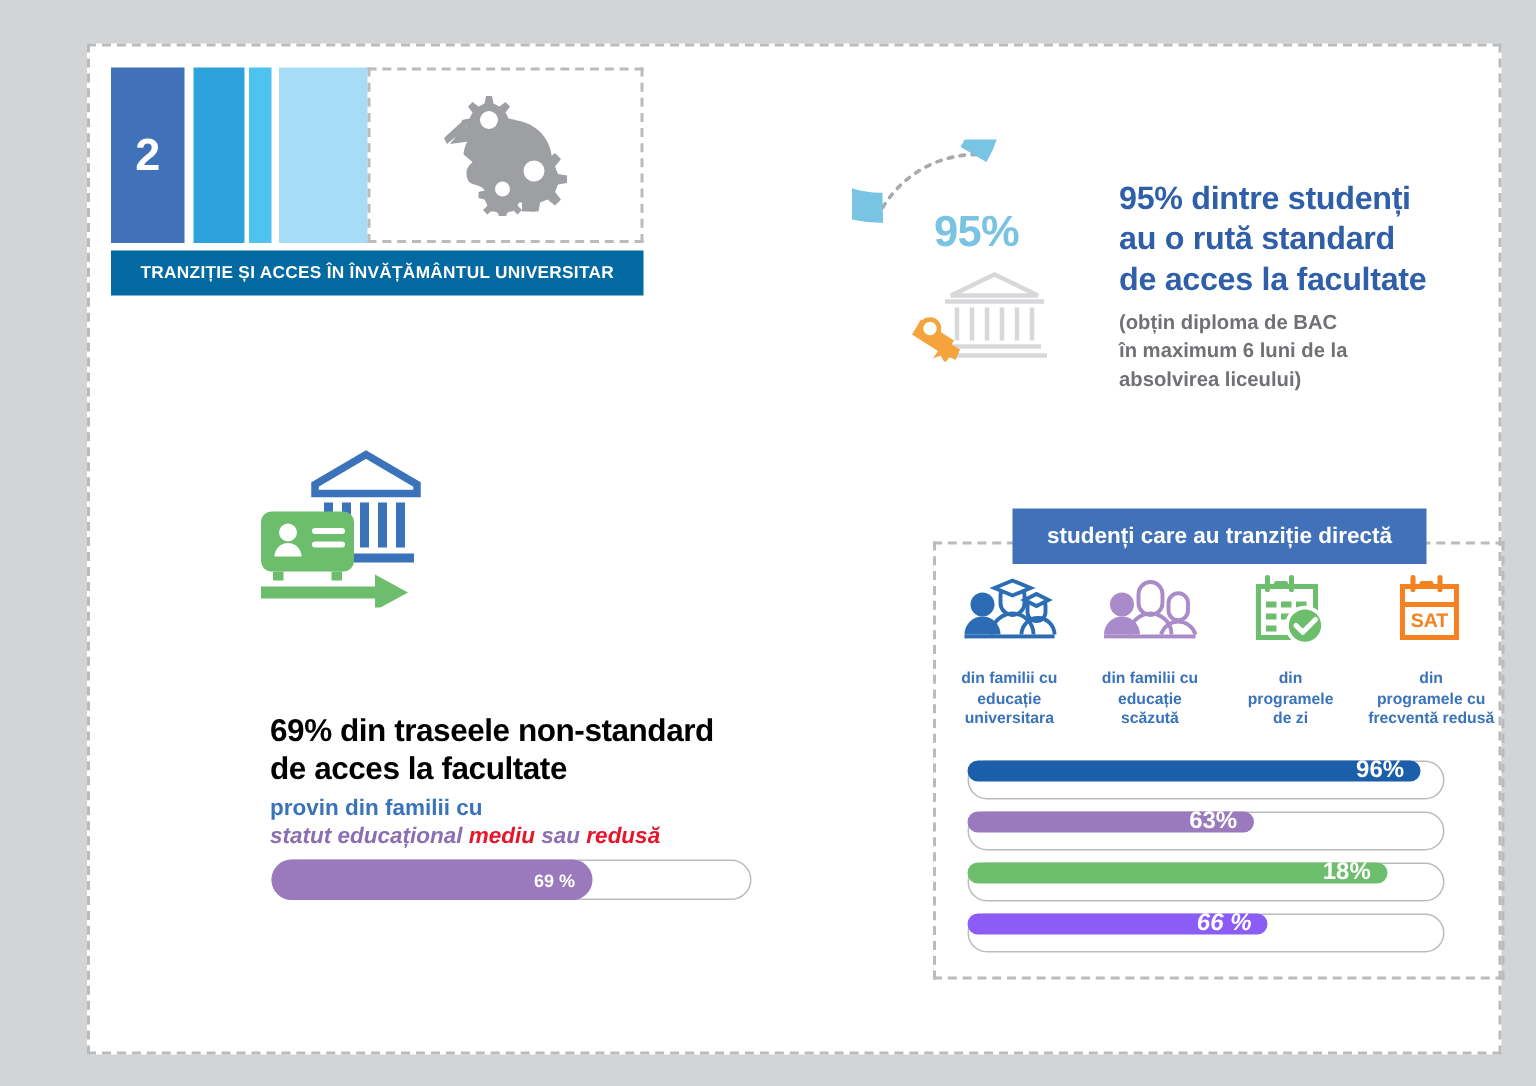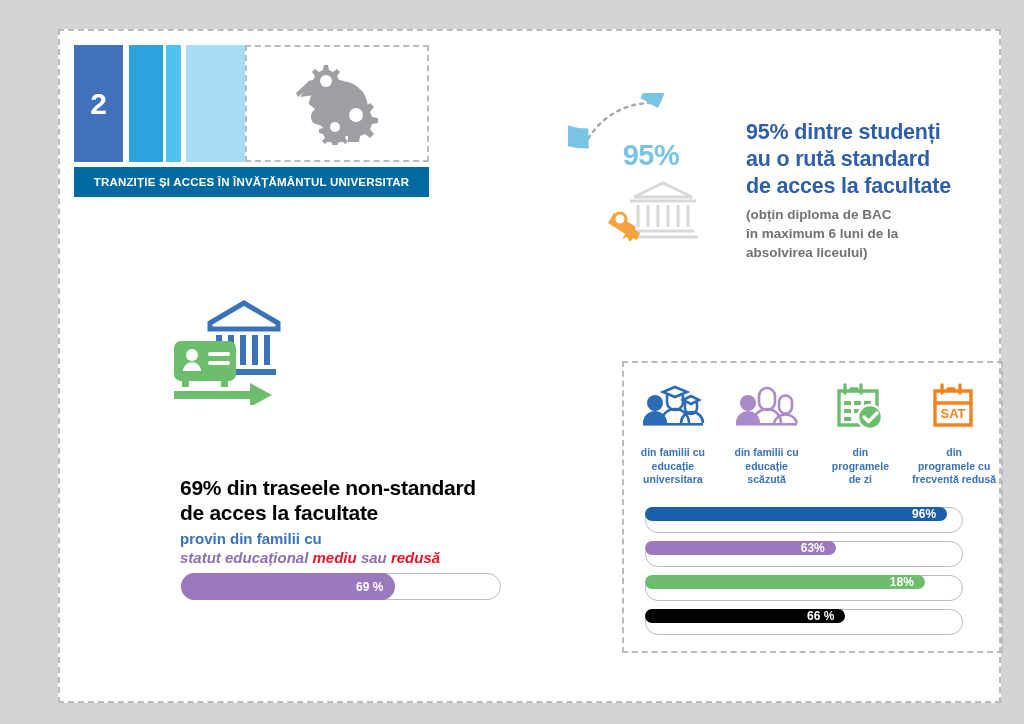--- a/index.html
+++ b/index.html
@@ -110,21 +110,21 @@
 
   .bars{position:absolute;left:585px;top:476px;width:318px;}
   .bar-track{
     position:relative;width:318px;height:26px;margin-bottom:8px;
     border:1.3px solid #b9bbbd;border-radius:13px;background:#fff;
     box-sizing:border-box;
   }
   .bar-fill{
     position:absolute;left:-1px;top:-1px;height:14px;border-radius:13px;
     display:flex;align-items:center;justify-content:flex-end;
-    color:#fff;font-size:12px;font-weight:bold;
+    color:#fff;font-size:16px;font-weight:bold;
     padding-right:11px;box-sizing:border-box;text-align:center;
   }
 </style>
 </head>
 <body>
 
 <div class="page">
 
   <div class="hdr-strip">
     <div class="hdr-bar b1"></div>
@@ -228,20 +228,21 @@
     </div>
     <div class="l69a">provin din familii cu</div>
     <div class="l69b"><span>statut educațional </span><span class="red">mediu</span><span> sau </span><span class="red">redusă</span></div>
   </div>
 
   <div class="bar69-track">
     <div class="bar69-fill" id="bar69" style="width: 214.4px; background: rgb(154, 121, 189);">69 %</div>
   </div>
 
   <div class="panel"></div>
+  <div class="panel-banner">studenți care au tranziție directă</div>
 
   <div class="cats">
     <div class="cat">
       <div class="cat-ic">
         <svg width="64" height="46" viewBox="0 0 64 46">
           <g fill="none" stroke="#2b6cb5" stroke-width="2.6">
             <path d="M26 14 a8 8 0 0 1 16 0 v5 a8 8 0 0 1 -16 0z"></path>
             <path d="M20 40 a14 14 0 0 1 28 0"></path>
             <path d="M22 9 L34 4 L46 9 L34 14 Z" fill="#fff"></path>
             <path d="M44 21 a6 6 0 0 1 12 0 v4 a6 6 0 0 1 -12 0z"></path>
@@ -338,17 +339,17 @@
     <div class="bar-track">
       <div class="bar-fill" id="pb0" style="width: 302.1px; background: rgb(27, 95, 170);">96%</div>
     </div>
     <div class="bar-track">
       <div class="bar-fill" id="pb1" style="width: 190.8px; background: rgb(154, 121, 189);">63%</div>
     </div>
     <div class="bar-track">
       <div class="bar-fill" id="pb2" style="width: 279.84px; background: rgb(108, 190, 108);">18%</div>
     </div>
     <div class="bar-track">
-      <div class="bar-fill" id="pb3" style="width: 200.34px; background: #000000;">66 %</div>
+      <div class="bar-fill" id="pb3" style="width: 200.34px; background: #8b5cf6; font-style: italic;">66 %</div>
     </div>
   </div>
 
 </div>
 
 </body></html>

